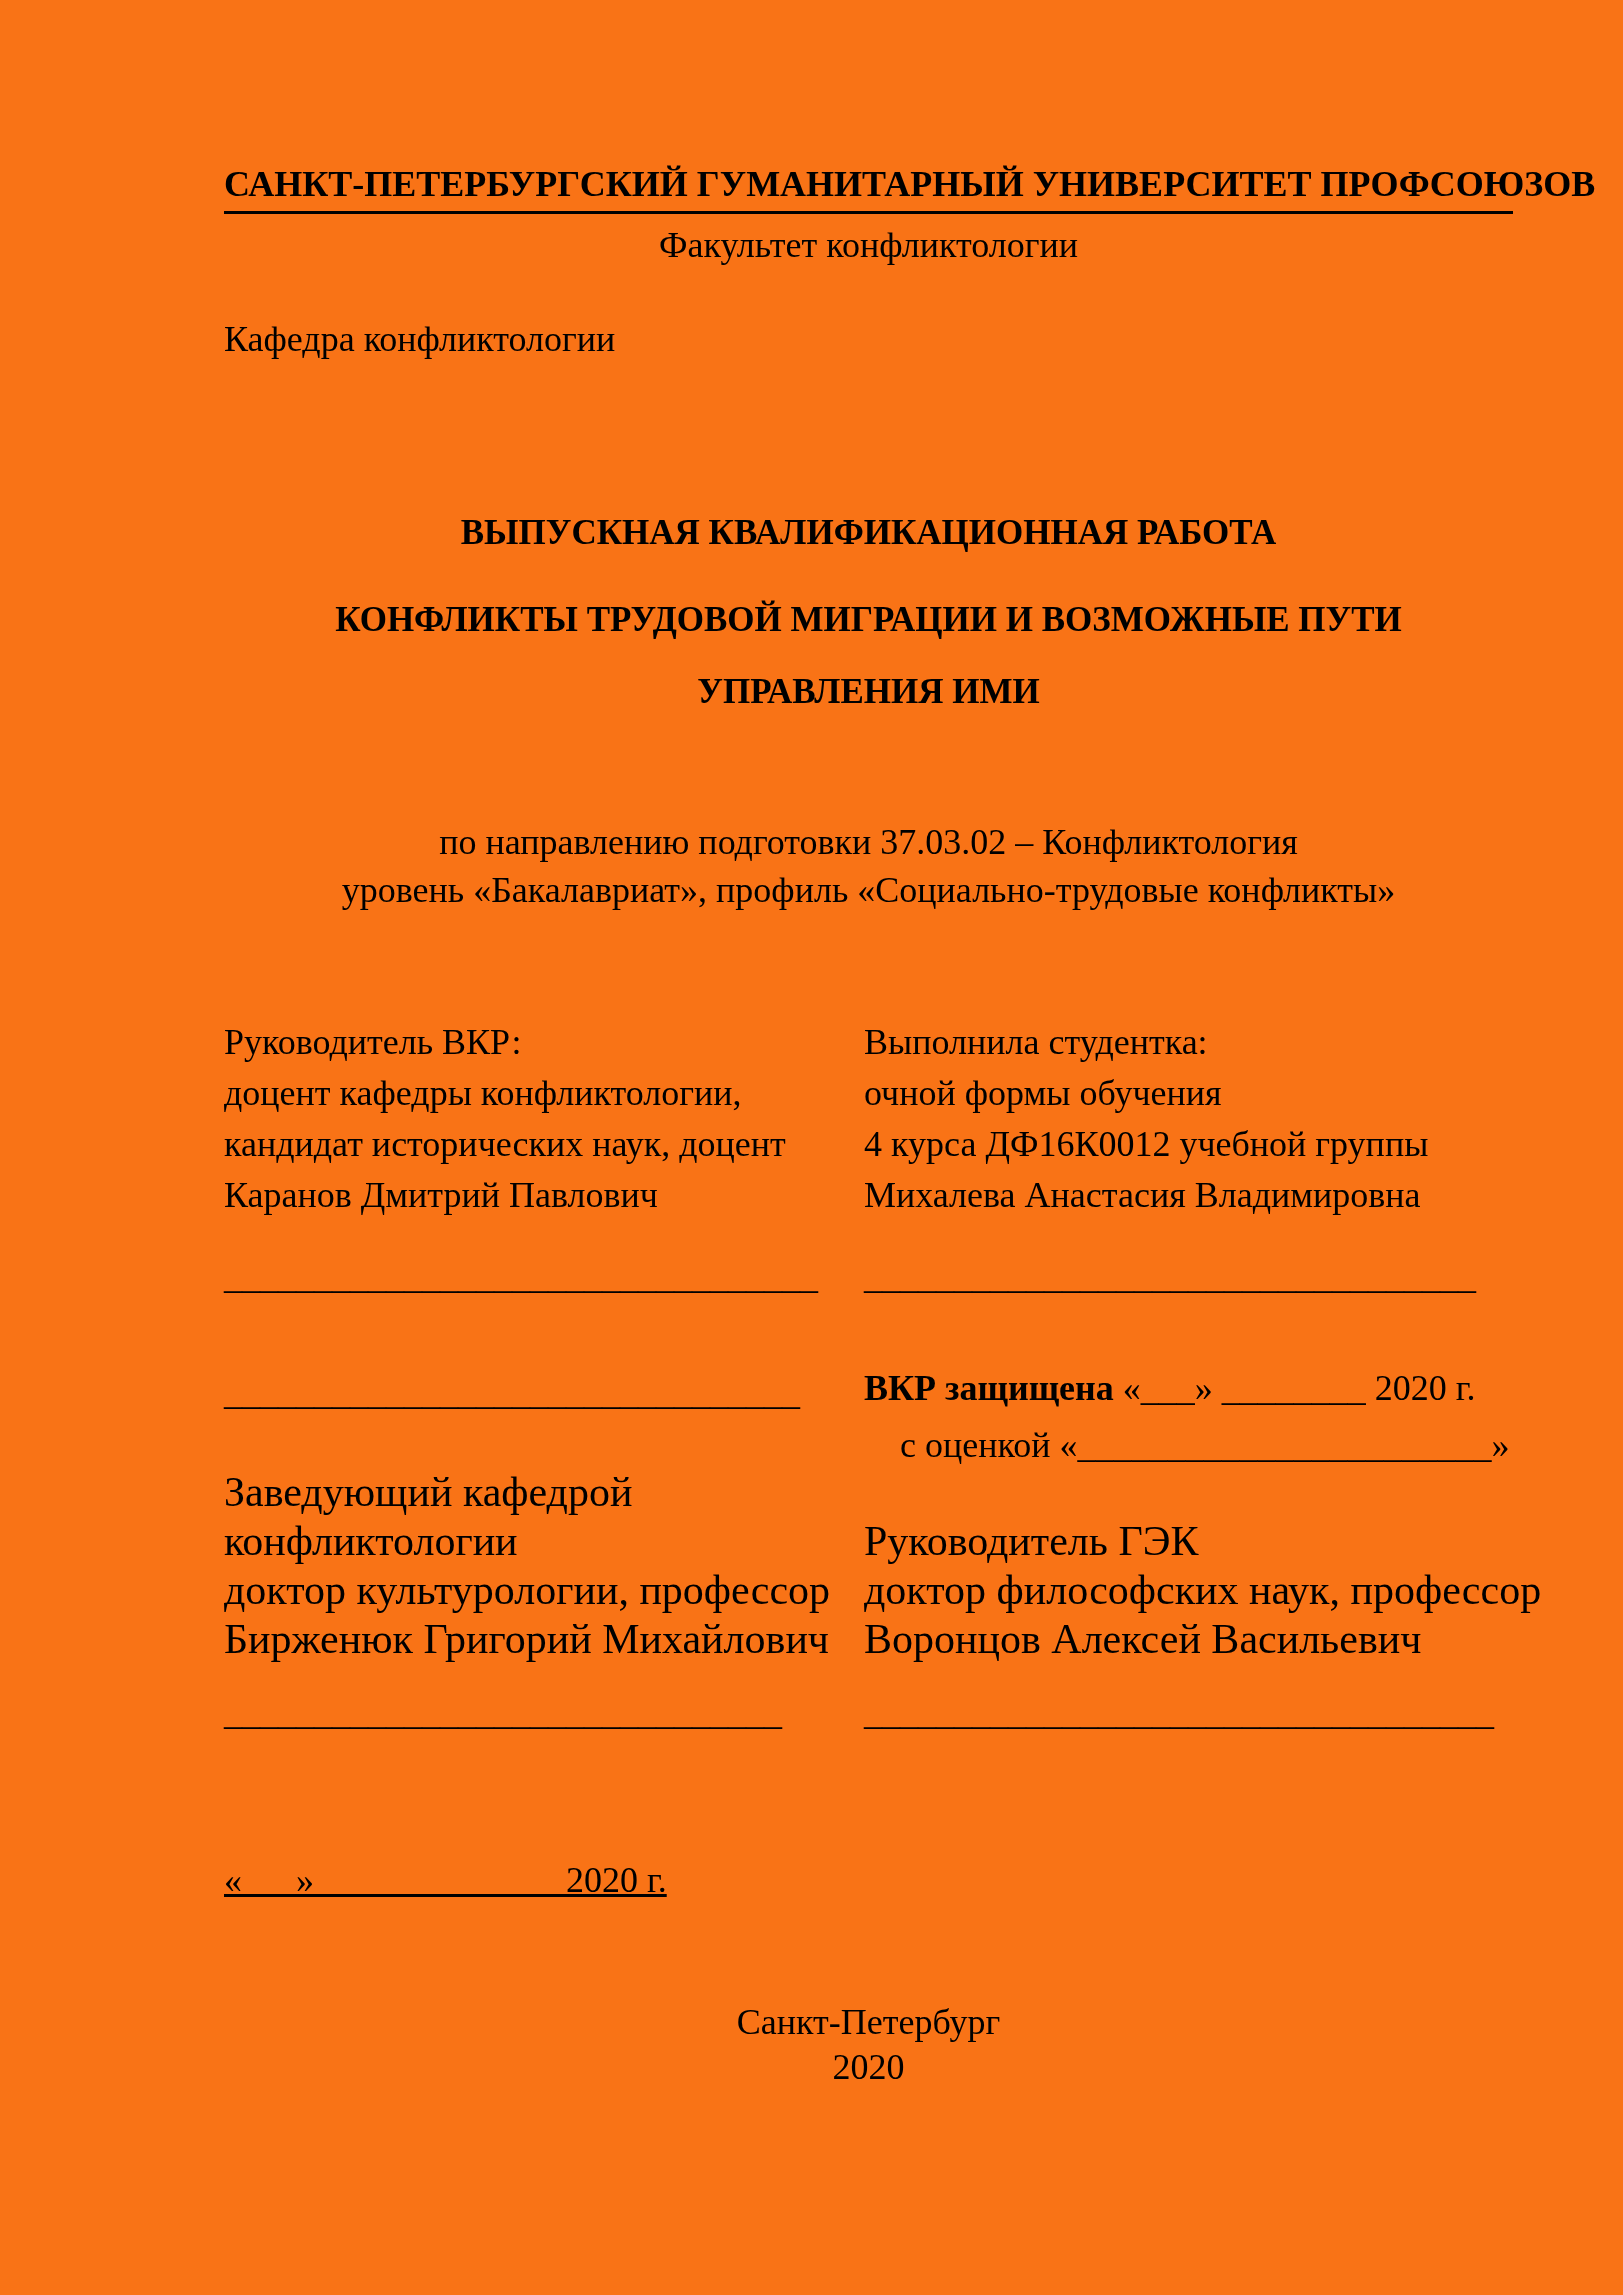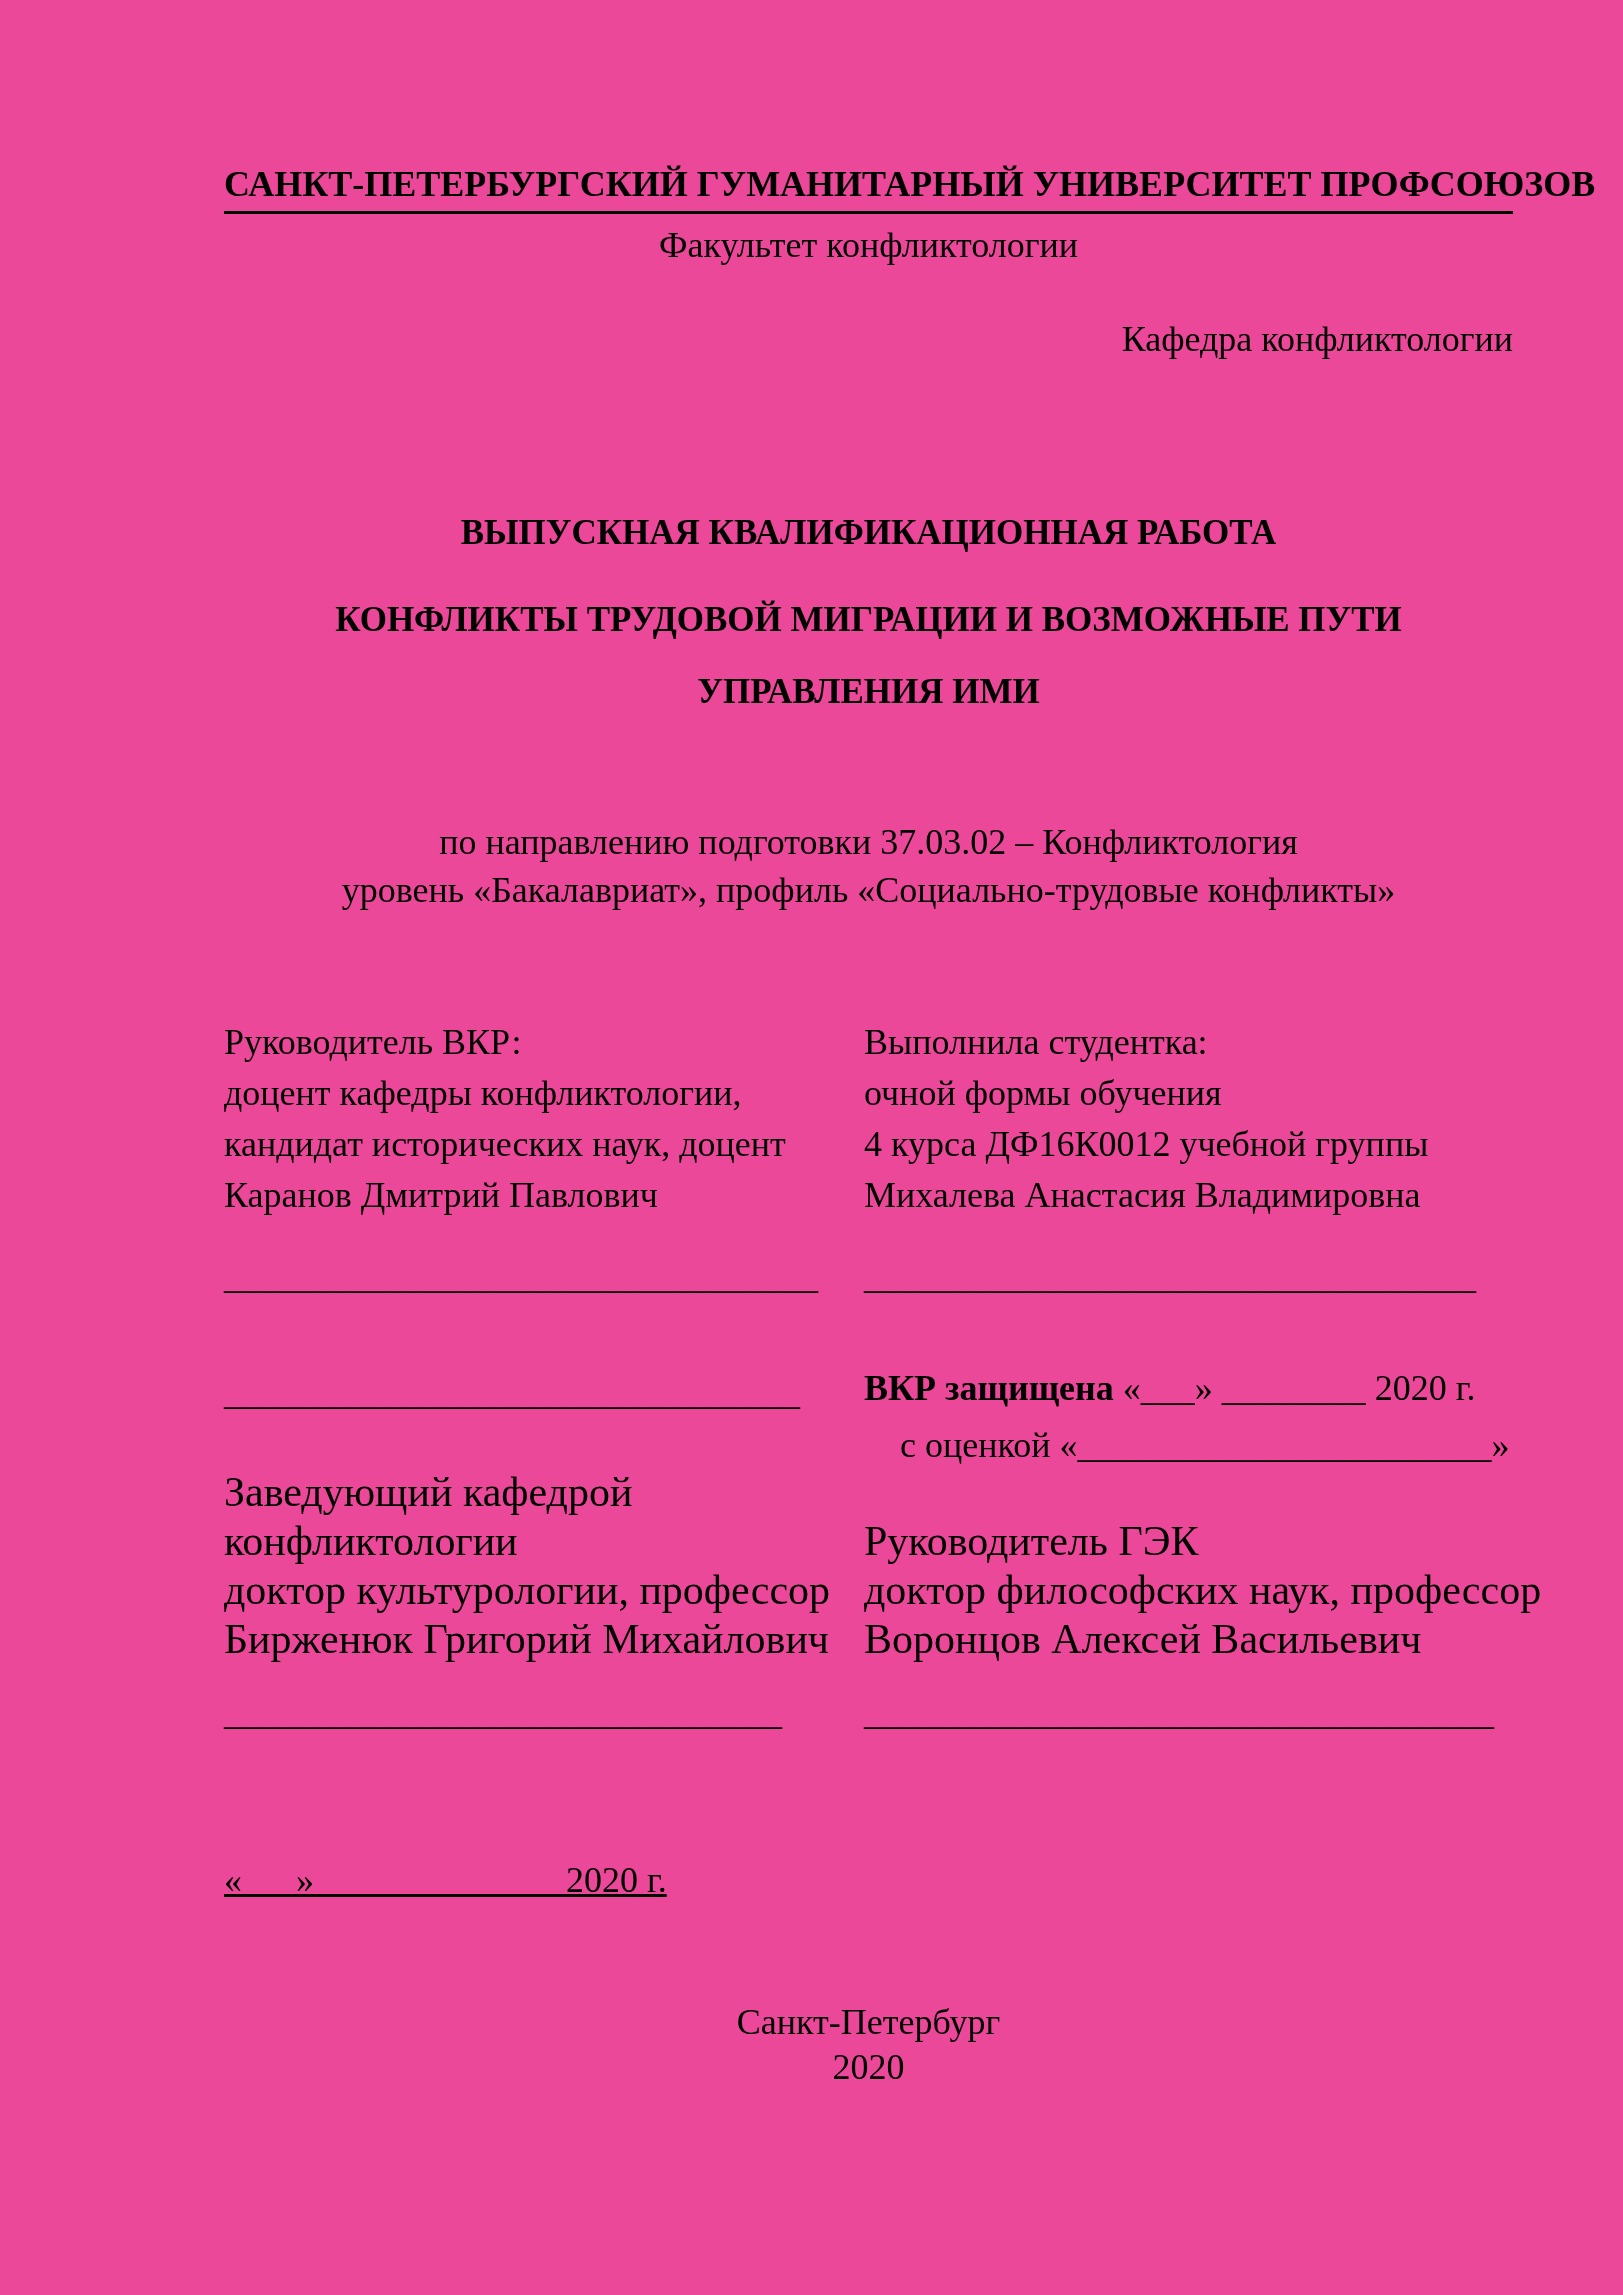--- a/index.html
+++ b/index.html
@@ -1,29 +1,29 @@
 <!DOCTYPE html>
 <html lang="ru" style="font-size:12.6px"><head>
 <meta charset="utf-8">
 <style>
   * { margin: 0; padding: 0; box-sizing: border-box; }
   html, body { background: #ffffff; }
   .page {
     position: relative;
     width: 1623px;
     height: 2295px;
-    background: #ec4899;
+    background: #f97316;
     color: #000000;
     font-family: "Liberation Serif", "DejaVu Serif", serif;
     overflow: hidden;
   }
   .abs { position: absolute; }
   .cx { left: 224px; width: 1289px; }          
   .center { text-align: center; }
-  .right  { text-align: right; }
+  .right  { text-align: left; }
   .bold   { font-weight: bold; }
   .t  { font-size: 36px; line-height: 44px; white-space: nowrap; }
   .tt { font-size: 35px; line-height: 46px; white-space: nowrap; } 
   .blk { font-size: 36px; line-height: 51px; white-space: nowrap; } 
   .blk2 { font-size: 42px; line-height: 49px; white-space: nowrap; } 
   .rule { border-bottom: 3.9px solid #000; padding-bottom: 4.7px; }
   .sig { letter-spacing: 0; }
 </style>
 </head>
 <body>

